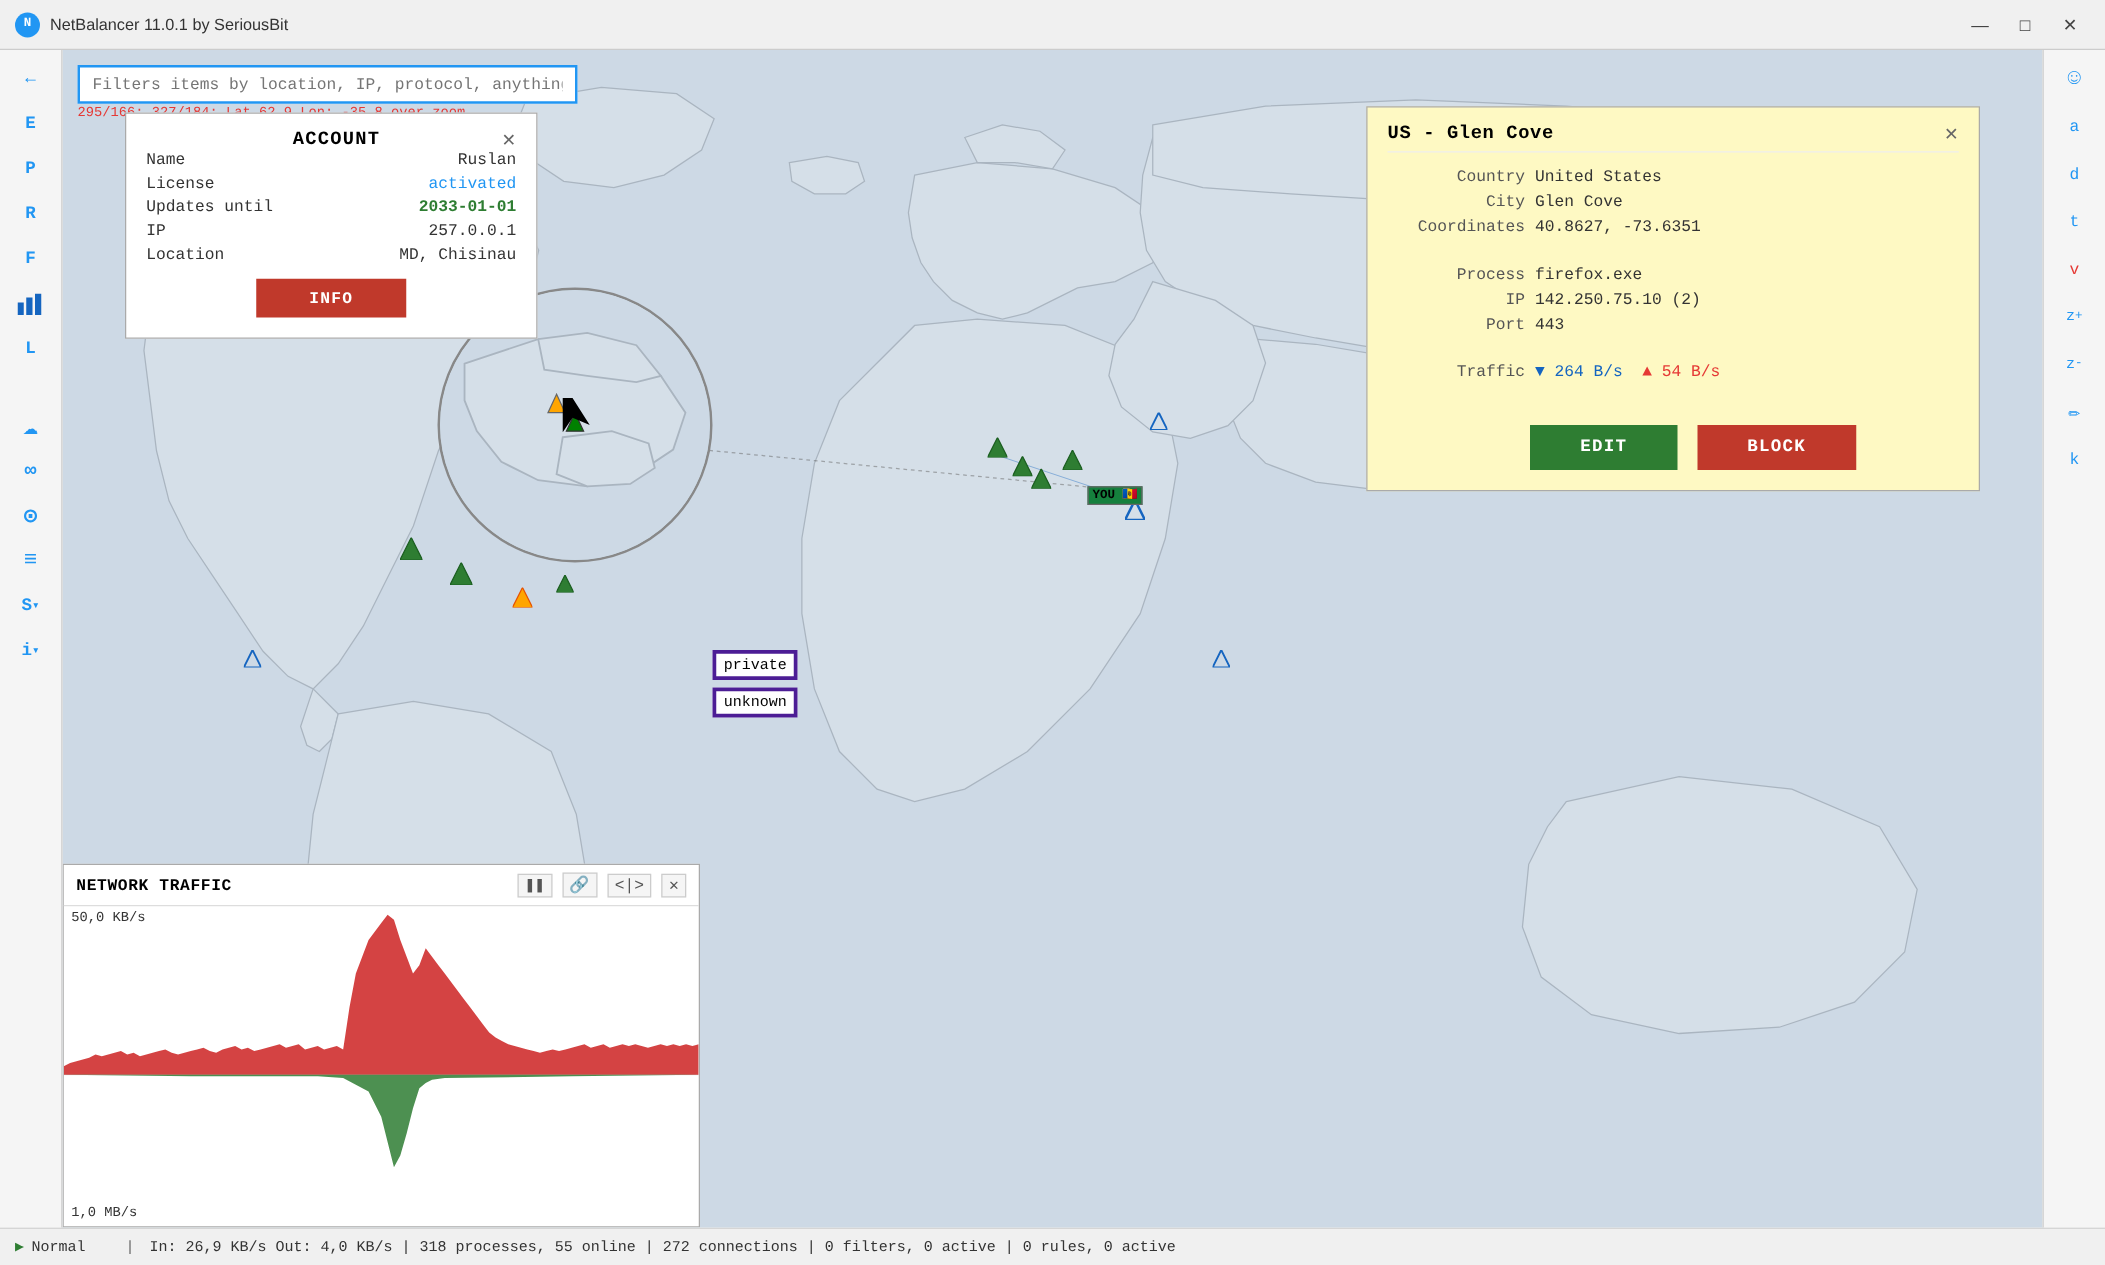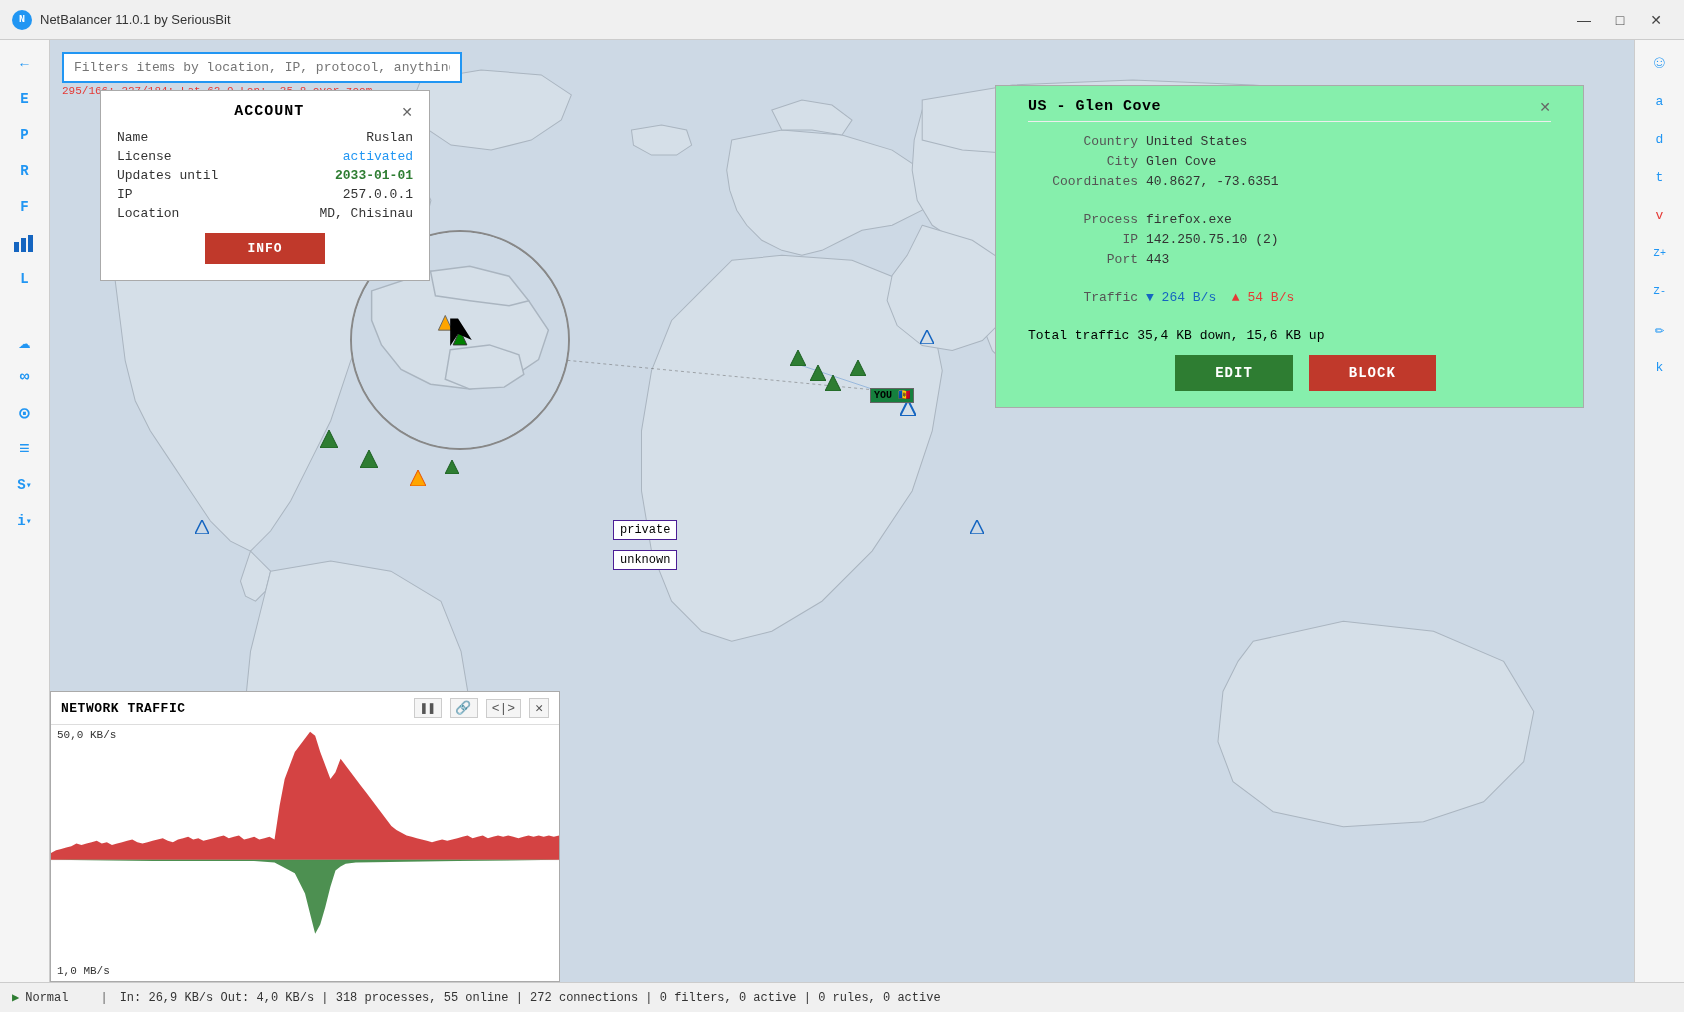--- a/index.html
+++ b/index.html
@@ -173,21 +173,20 @@
       background: white;
       border: 1px solid #aaa;
       padding: 12px 16px 16px;
       z-index: 30;
       font-family: 'Courier New', monospace;
     }
     .account-panel-header {
       display: flex;
       justify-content: space-between;
       align-items: center;
-      margin-bottom: 10px;
       gap: 32px;
     }
     .account-panel-title {
       font-weight: bold;
       font-size: 15px;
       text-align: center;
       flex: 1;
       letter-spacing: 1px;
     }
     .panel-close {
@@ -221,24 +220,24 @@
       letter-spacing: 1px;
       border: none;
       cursor: pointer;
     }
 
     
     .location-popup {
       position: absolute;
       top: 45px;
       right: 50px;
-      width: 589px;
-      background: #86efac;
+      width: 491px;
+      background: #fef9c3;
       border: 1px solid #aaa;
-      padding: 12px 32px 16px;
+      padding: 12px 16px 16px;
       z-index: 30;
       font-family: 'Courier New', monospace;
     }
     .location-popup-header {
       display: flex;
       justify-content: space-between;
       align-items: center;
       margin-bottom: 12px;
       border-bottom: 1px solid #eee;
       padding-bottom: 6px;
@@ -359,26 +358,25 @@
       bottom: 4px;
       left: 6px;
       font-size: 11px;
       color: #333;
     }
 
     
     .map-label {
       position: absolute;
       background: white;
-      border: 1px solid #4c1d95;
+      border: 3px solid #4c1d95;
       padding: 2px 6px;
       font-size: 12px;
       font-family: 'Courier New', monospace;
       z-index: 16;
-      margin-left: 43px;
     }
 
     
     .magnifier {
       position: absolute;
       width: 220px;
       height: 220px;
       border-radius: 50%;
       border: 2px solid #888;
       background: rgba(200,215,225,0.9);
@@ -657,23 +655,20 @@
         <span class="location-val">443</span>
       </div>
       <br>
       <div class="traffic-row">
         <span class="traffic-key">Traffic</span>
         <span class="traffic-down">▼ 264 B/s</span>
         <span>&nbsp;&nbsp;</span>
         <span class="traffic-up">▲ 54 B/s</span>
       </div>
       <br>
-      <div class="location-row">
-        <span>Total traffic  35,4 KB down, 15,6 KB up</span>
-      </div>
       <div class="location-popup-actions">
         <button class="edit-btn">EDIT</button>
         <button class="block-btn">BLOCK</button>
       </div>
     </div>
 
     <div class="traffic-panel">
       <div class="traffic-panel-header">
         <span class="traffic-panel-title">NETWORK TRAFFIC</span>
         <div class="traffic-panel-controls">

